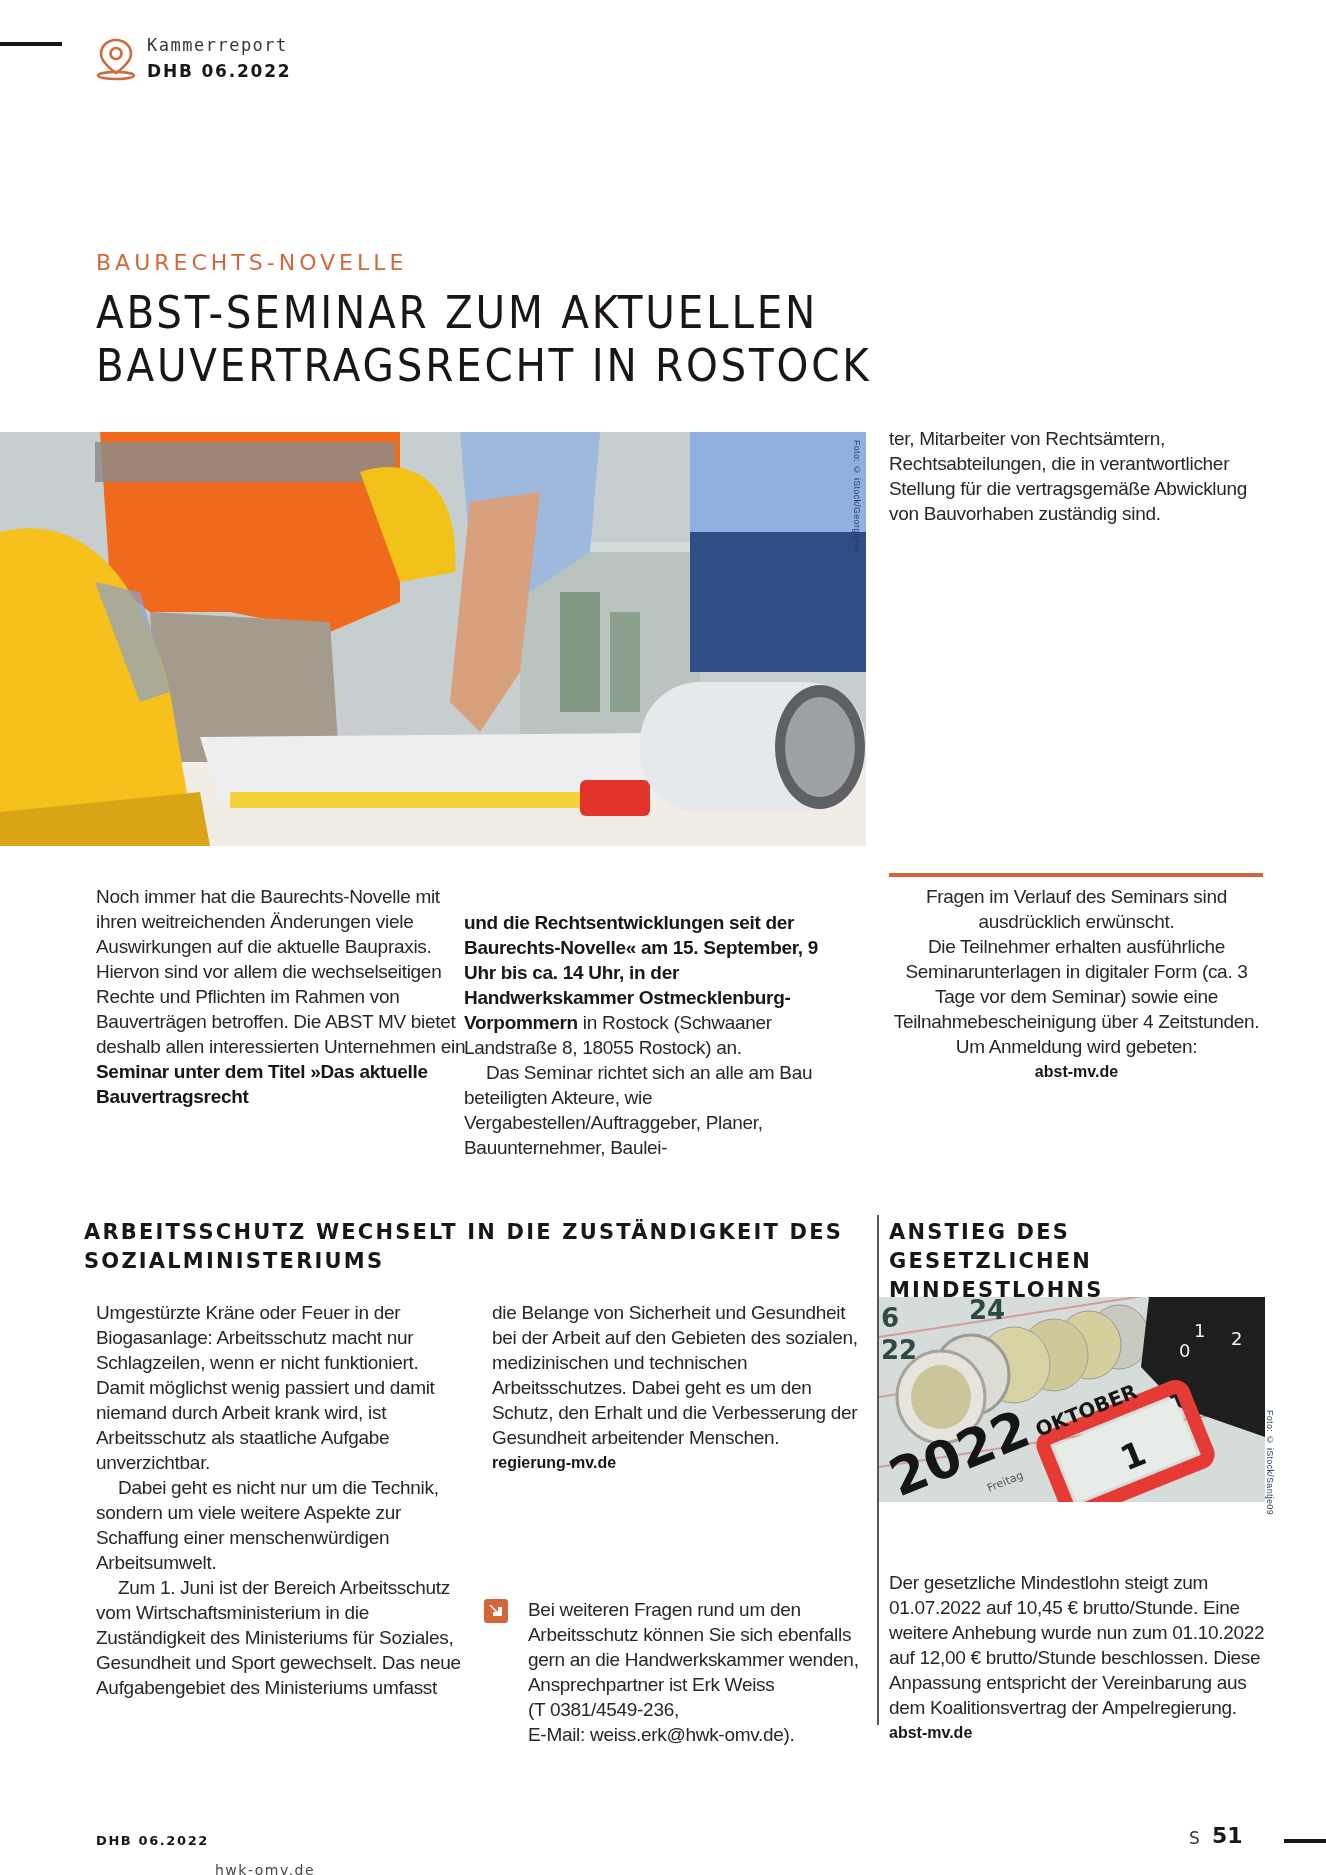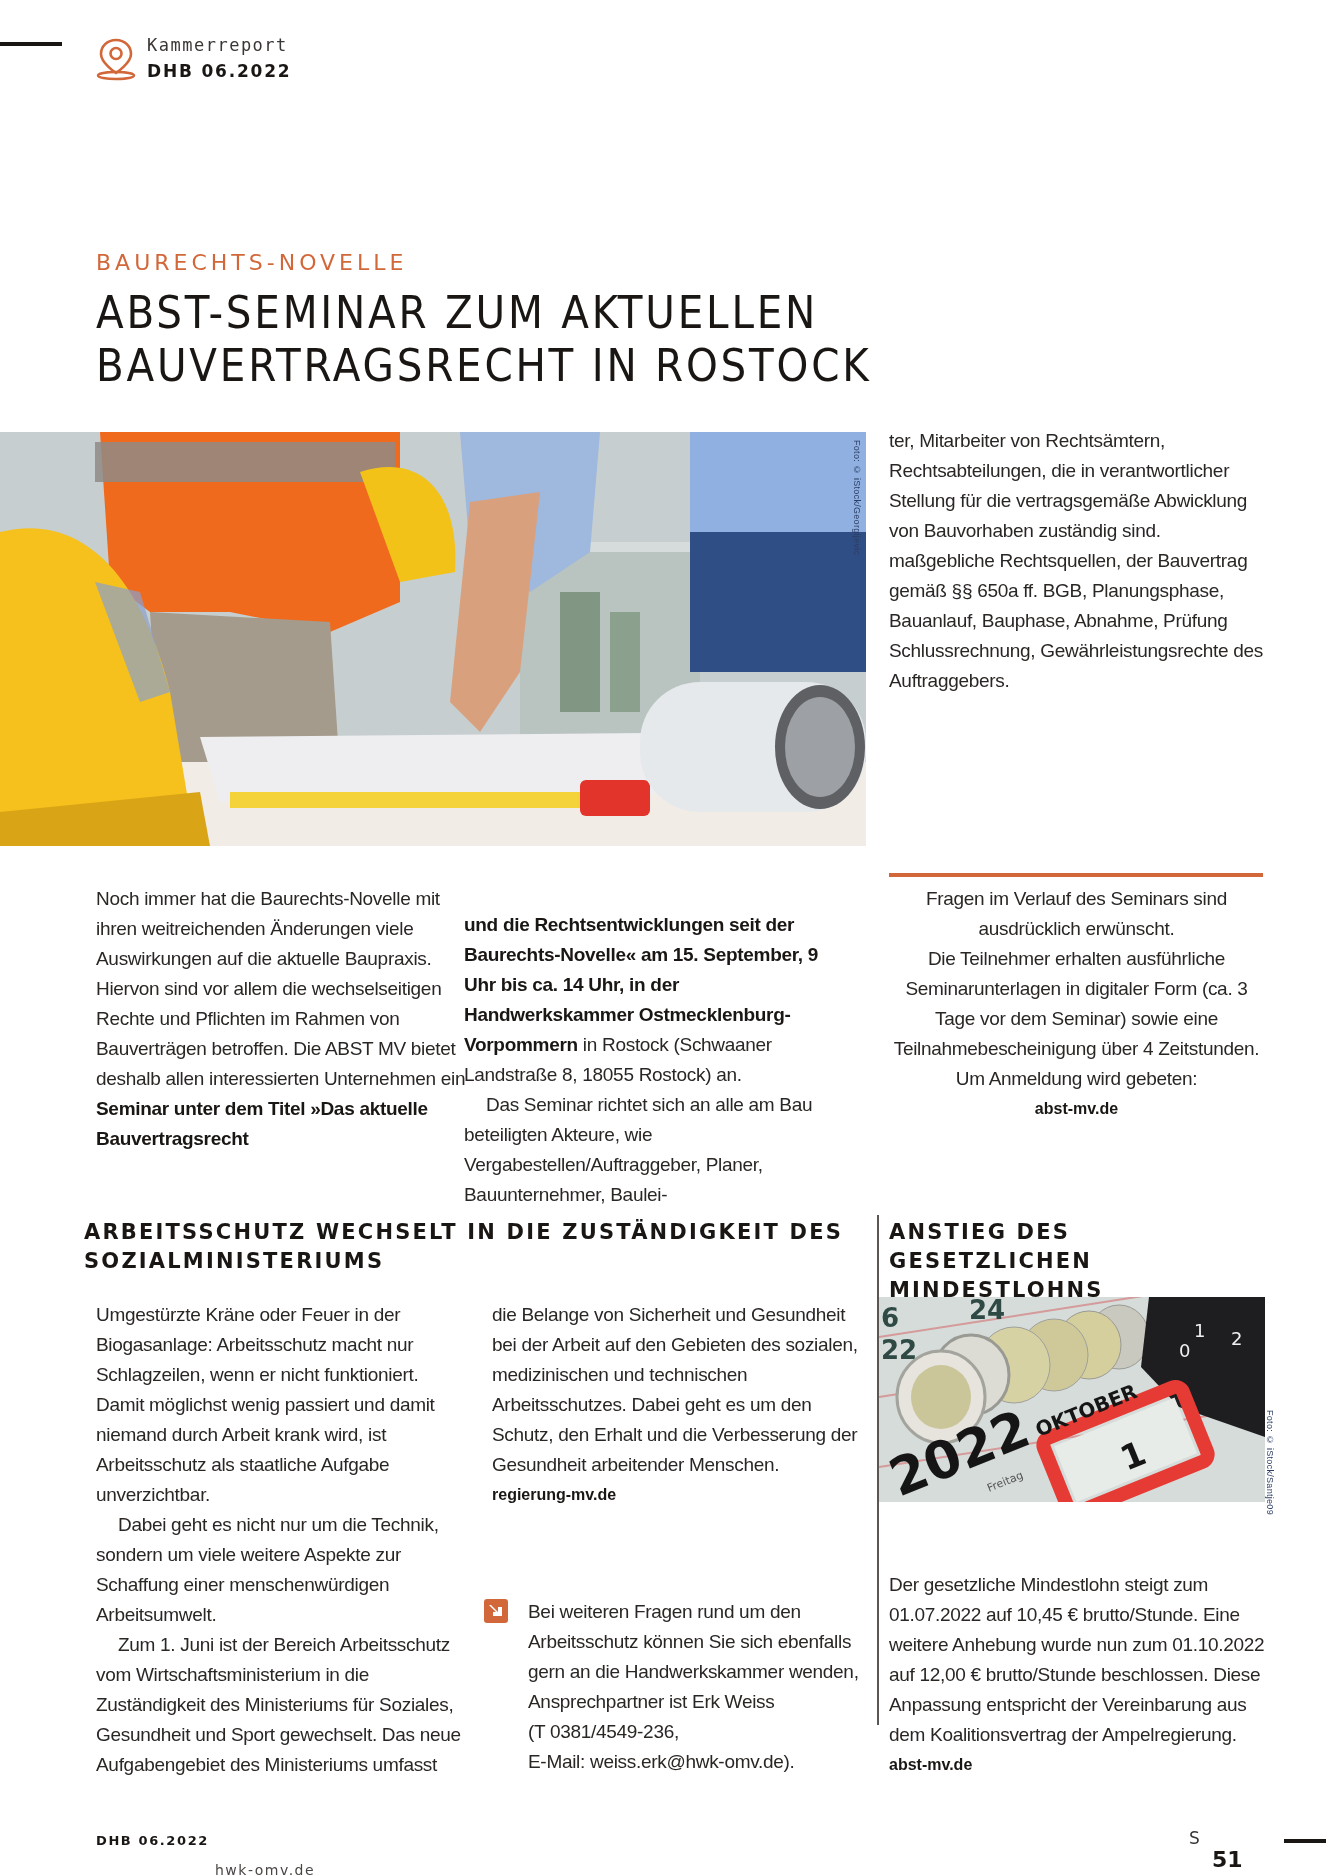--- a/index.html
+++ b/index.html
@@ -14,21 +14,21 @@
   .issue-top { left:147px; top:61px; font-family:"DejaVu Sans", sans-serif; font-weight:bold; font-size:17px; letter-spacing:1.8px; color:#1a1614; }
 
   
   .rubric { left:96px; top:250px; font-family:"DejaVu Sans", sans-serif; font-size:22px; letter-spacing:4px; color:#d2683a; }
   .headline { left:96px; top:286px; font-family:"DejaVu Sans", sans-serif; font-size:44px; line-height:53px; letter-spacing:3px; color:#1a1614; white-space:pre-line; transform:scaleX(0.92); transform-origin:left top; }
 
   .photo { left:0; top:432px; width:866px; height:414px; overflow:hidden;
            background: linear-gradient(180deg,#c8d2d6 0%,#b8c2c4 40%,#e8e6e2 75%,#f3efe8 100%); }
   .credit-vert { writing-mode:vertical-rl; font-size:9px; color:#2c3e66; letter-spacing:.3px; font-family:"Liberation Sans", sans-serif; }
 
-  .body { font-family:"Liberation Sans Narrow","Liberation Sans", sans-serif; font-size:19px; line-height:30px; color:#2a2624; letter-spacing:-0.3px; }
+  .body { font-family:"Liberation Sans Narrow","Liberation Sans", sans-serif; font-size:19px; line-height:25px; color:#2a2624; letter-spacing:-0.3px; }
   .body p { margin:0; }
   .indent { text-indent:22px; }
   b, .bold { font-weight:bold; color:#1a1614; }
   .link { font-weight:bold; font-size:16px; color:#1a1614; letter-spacing:0; }
 
   .col1 { left:96px; top:884px; width:370px; }
   .col2 { left:464px; top:884px; width:370px;margin-top:26px; }
   .col3 { left:889px; top:884px; width:375px;text-align:center; }
   .col3top { left:889px; top:426px; width:375px; }
   .orange-rule { left:889px; top:873px; width:374px; height:4px; background:#d2683a; }
@@ -47,21 +47,21 @@
 
   .coinphoto { left:879px; top:1297px; width:386px; height:205px; overflow:hidden;
                background: linear-gradient(160deg,#dfe5e3 0%,#ccd3d1 60%,#bcc4c2 100%); }
   .credit2 { left:1265px; top:1410px; }
   .col6 { left:889px; top:1523px; width:385px;margin-top:47px; }
 
   
   .foot-issue { left:96px; top:1833px; font-family:"DejaVu Sans", sans-serif; font-weight:bold; font-size:13px; letter-spacing:1.6px; color:#1a1614; }
   .foot-url { left:215px; top:1832px; font-family:"DejaVu Sans", sans-serif; font-size:14px; letter-spacing:1.5px; color:#4a4644;margin-top:30px; }
   .foot-s { left:1189px; top:1828px; font-family:"DejaVu Sans", sans-serif; font-size:17px; color:#3a3634; }
-  .foot-num { left:1212px; top:1823px; font-family:"DejaVu Sans", sans-serif; font-weight:bold; font-size:22px; color:#1a1614;margin-top:24px; }
+  .foot-num { left:1212px; top:1823px; font-family:"DejaVu Sans", sans-serif; font-weight:bold; font-size:22px; color:#1a1614; }
   .foot-rule { left:1284px; top:1839px; width:42px; height:4px; background:#1a1614; }
 </style>
 </head>
 <body>
 
 <div class="abs top-rule"></div>
 <svg class="abs pin" viewBox="0 0 40 44">
   <path d="M20 3 C11 3 5 9.5 5 17 C5 26 20 36 20 36 C20 36 35 26 35 17 C35 9.5 29 3 20 3 Z" fill="none" stroke="#d2683a" stroke-width="2.6"></path>
   <circle cx="20" cy="16.5" r="5.5" fill="none" stroke="#d2683a" stroke-width="2.6"></circle>
   <ellipse cx="20" cy="38.5" rx="18" ry="3.5" fill="none" stroke="#d2683a" stroke-width="2.4"></ellipse>
@@ -109,21 +109,20 @@
     <path d="M0 100 C80 80 140 140 170 260 L190 380 L0 400 Z" fill="#f6c11c"></path>
     <path d="M0 380 L200 360 L210 414 L0 414 Z" fill="#d9a516"></path>
 
     <path d="M95 150 L140 160 L170 260 L140 270 Z" fill="#8aa0cc" opacity="0.7"></path>
   </svg>
   <div class="abs credit-vert" style="left:852px; top:8px;">Foto: © iStock/Georgijevic</div>
 </div>
 
 <div class="abs body col3top">
   <p>ter, Mitarbeiter von Rechtsämtern, Rechtsabteilungen, die in verantwortlicher Stellung für die vertragsgemäße Abwicklung von Bauvorhaben zuständig sind.</p>
-  <p>maßgebliche Rechtsquellen, der Bauvertrag gemäß §§ 650a ff. BGB, Planungsphase, Bauanlauf, Bauphase, Abnahme, Prüfung Schlussrechnung, Gewährleistungsrechte des Auftraggebers.</p>
 </div>
 
 <div class="abs body col1">
   <p><span>Noch immer hat die Baurechts-Novelle mit ihren weitreichenden Änderungen viele Auswirkungen auf die aktuelle Baupraxis. Hiervon sind vor allem die wechselseitigen Rechte und Pflichten im Rahmen von Bauverträgen betroffen. Die ABST MV bietet deshalb allen interessierten Unternehmen ein </span><b>Seminar unter dem Titel »Das aktuelle Bauvertragsrecht</b></p>
 </div>
 
 <div class="abs body col2">
   <p><b>und die Rechtsentwicklungen seit der Baurechts-Novelle« am 15. September, 9 Uhr bis ca. 14 Uhr, in der Handwerkskammer Ostmecklenburg-Vorpommern</b><span> in Rostock (Schwaaner Landstraße 8, 18055 Rostock) an.</span></p>
   <p class="indent">Das Seminar richtet sich an alle am Bau beteiligten Akteure, wie Vergabestellen/Auftraggeber, Planer, Bauunternehmer, Baulei-</p>
 </div>

